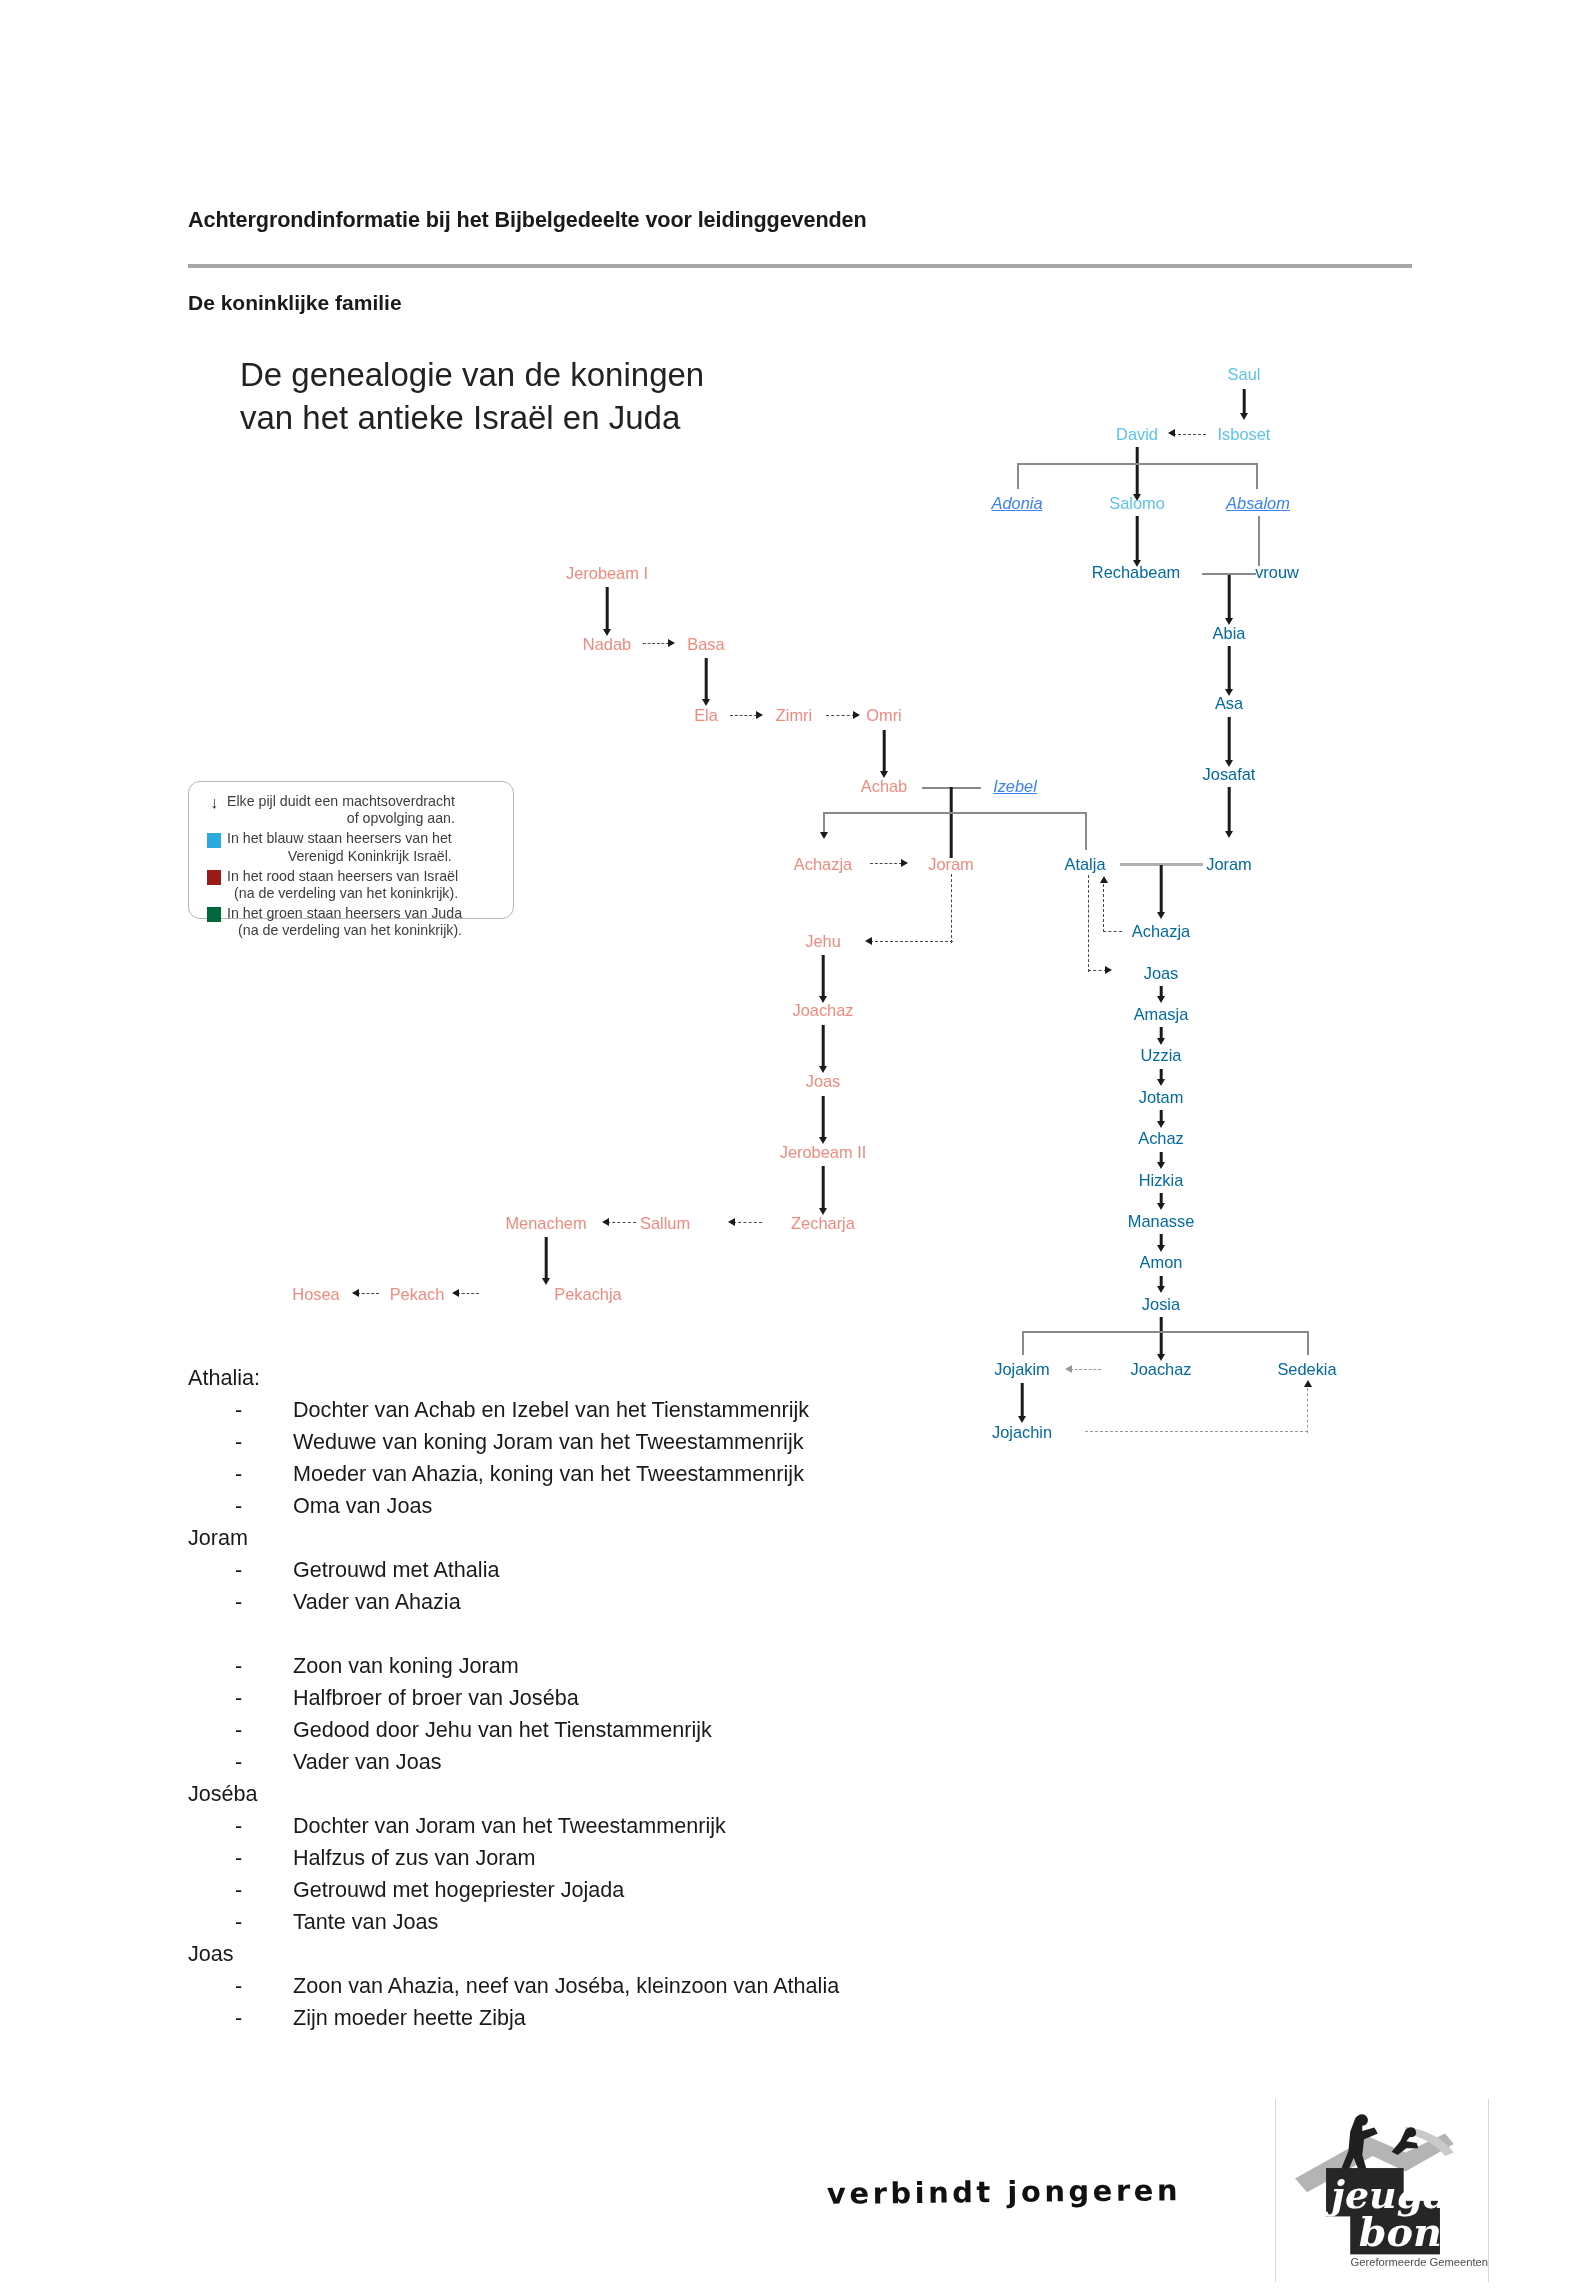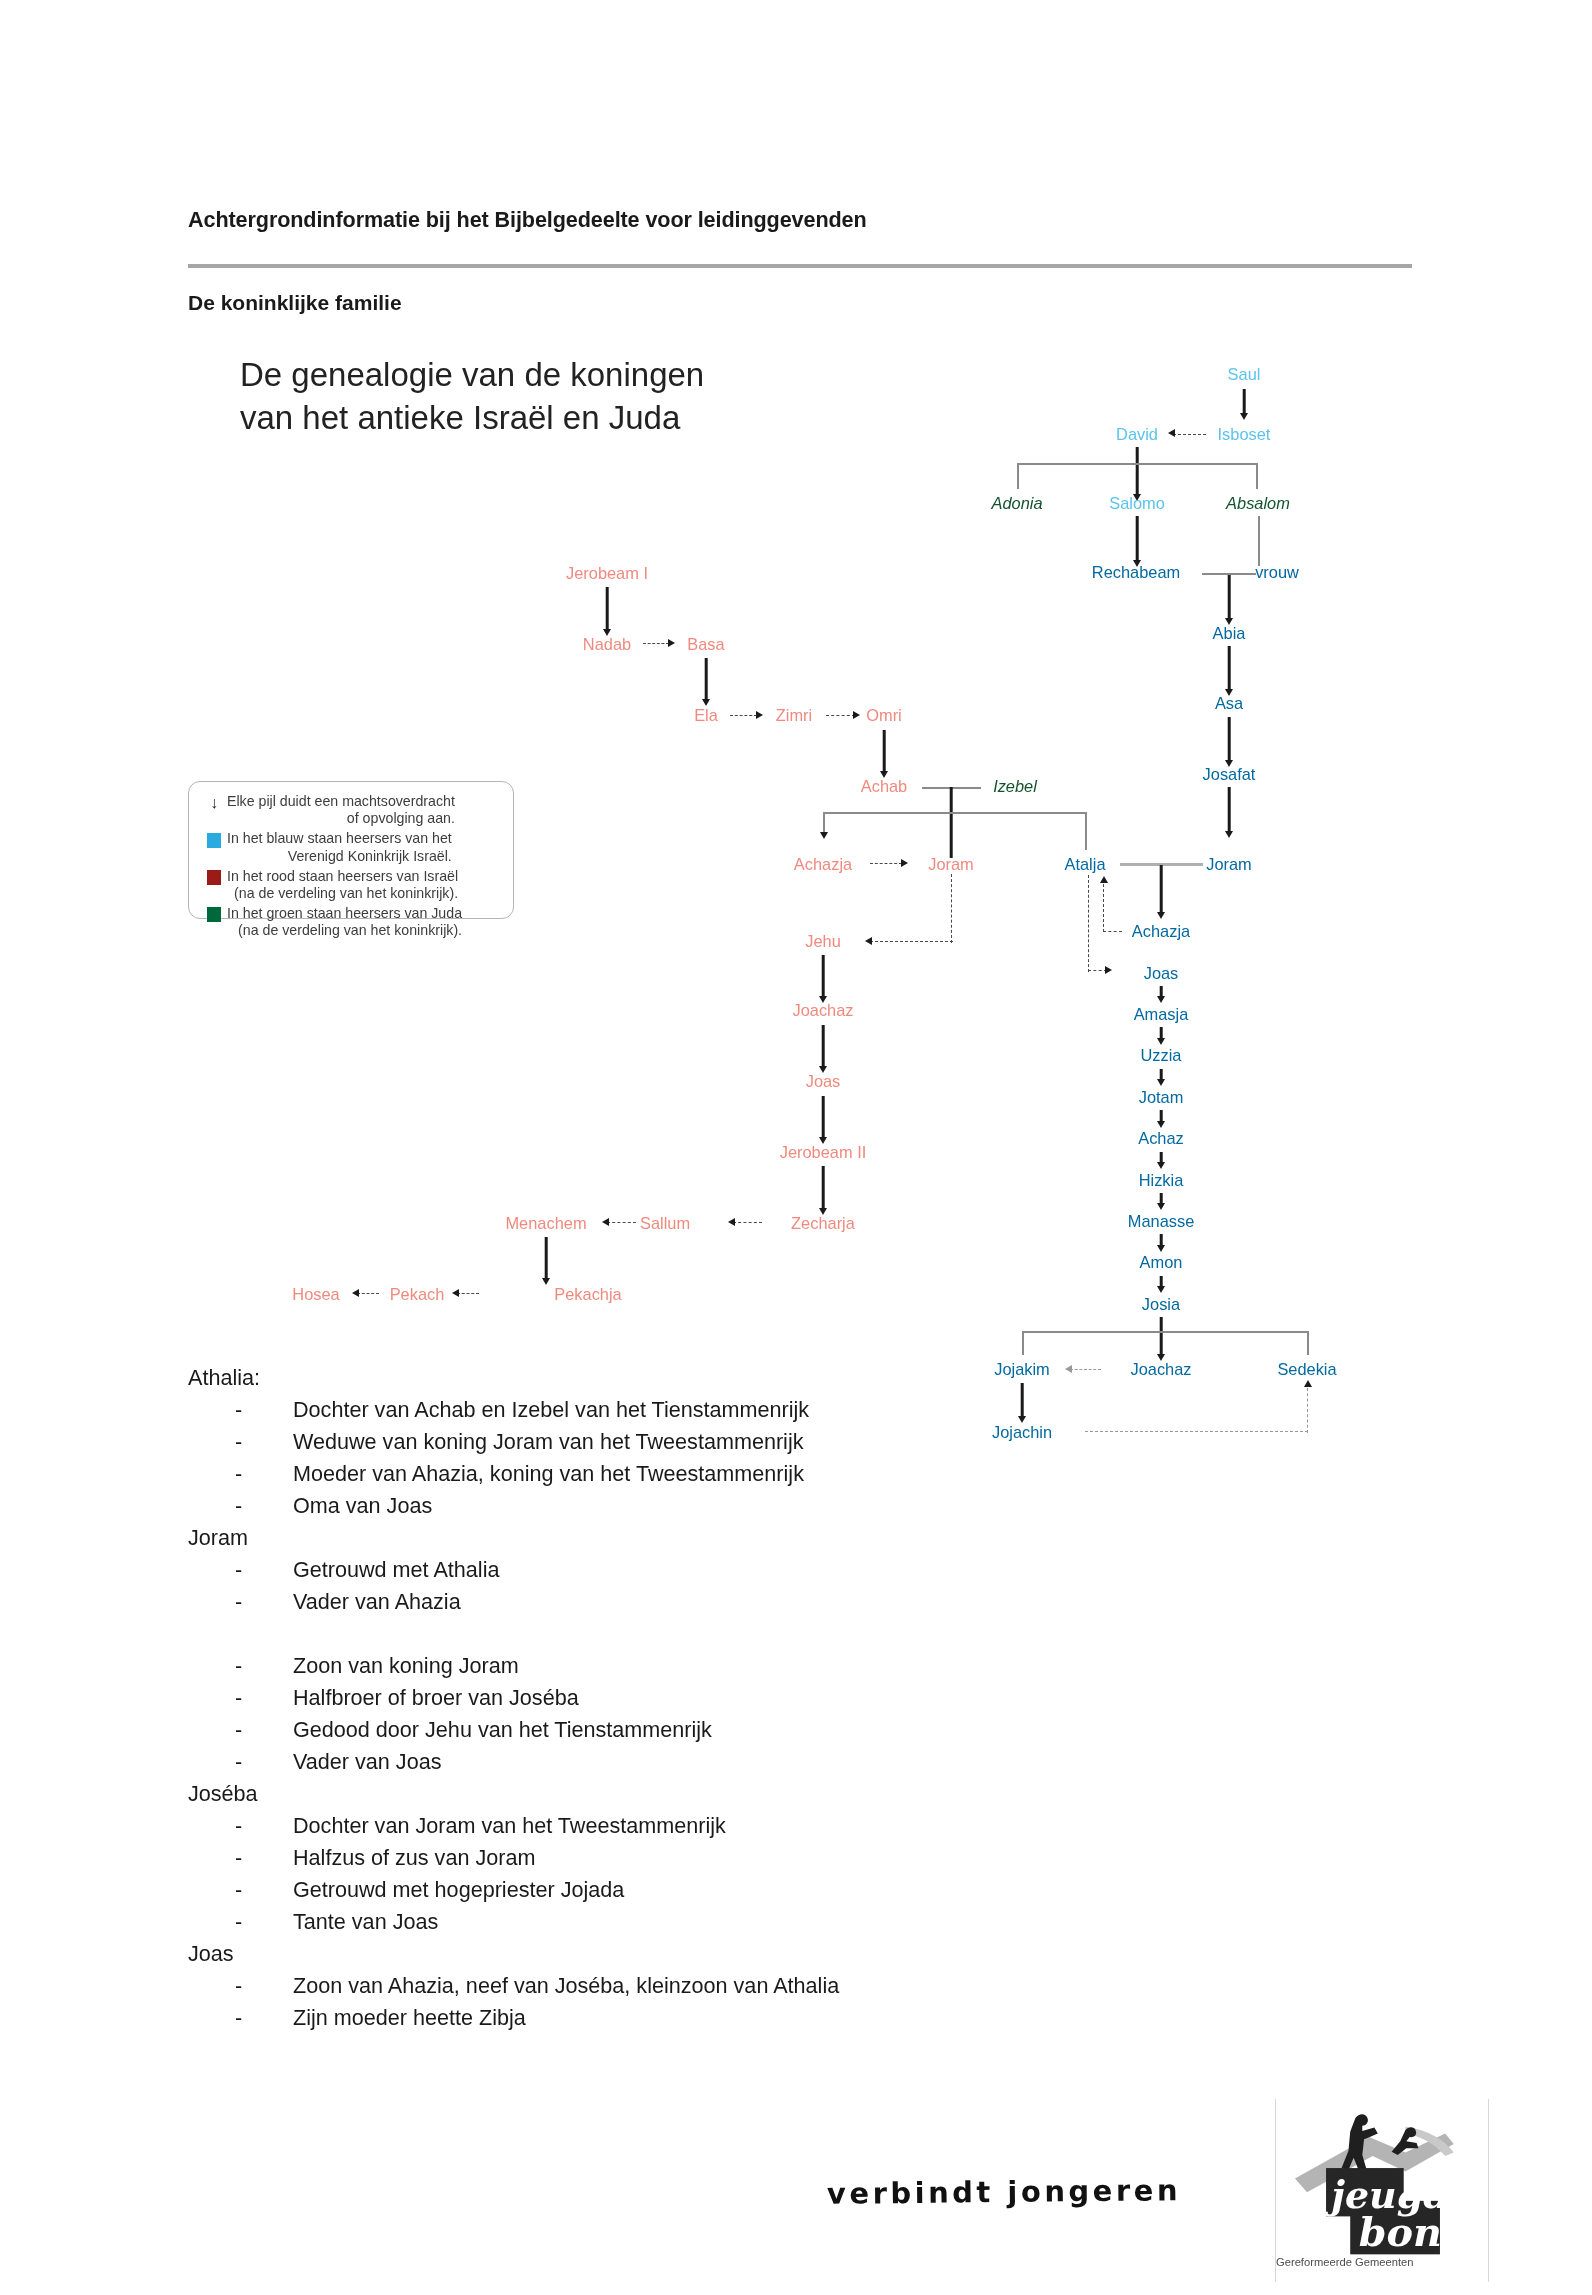--- a/index.html
+++ b/index.html
@@ -67,21 +67,21 @@
   .node {
     position: absolute;
     font-size: 16.4px;
     white-space: nowrap;
     transform: translateX(-50%);
     line-height: 19px;
   }
   .n-blue  { color: #5bc3ec; }
   .n-red   { color: #f08a7e; }
   .n-green { color: #0369a1; }
-  .n-gray  { color: #14532d; font-style: italic; }
+  .n-gray  { color: #3b82f6; font-style: italic; text-decoration: underline; }
 
   
   .vline {
     position: absolute;
     width: 1.7px;
     background: #8a8a8a;
   }
   .hline {
     position: absolute;
     height: 1.7px;
@@ -222,21 +222,21 @@
     background: #ffffff;
     border-left: 1.7px solid #d8d8d8;
     border-right: 1.7px solid #d8d8d8;
     box-sizing: border-box;
   }
   .logo-inner { position: absolute; inset: 0; }
   .logo-caption {
     position: absolute;
     left: 0; right: 0;
     bottom: 14px;
-    text-align: left;
+    text-align: right;
     font-size: 11.2px;
     color: #4c4c4c;
     font-family: "Liberation Sans", sans-serif;
   }
 </style>
 </head>
 <body>
 
 <div class="page">
 

